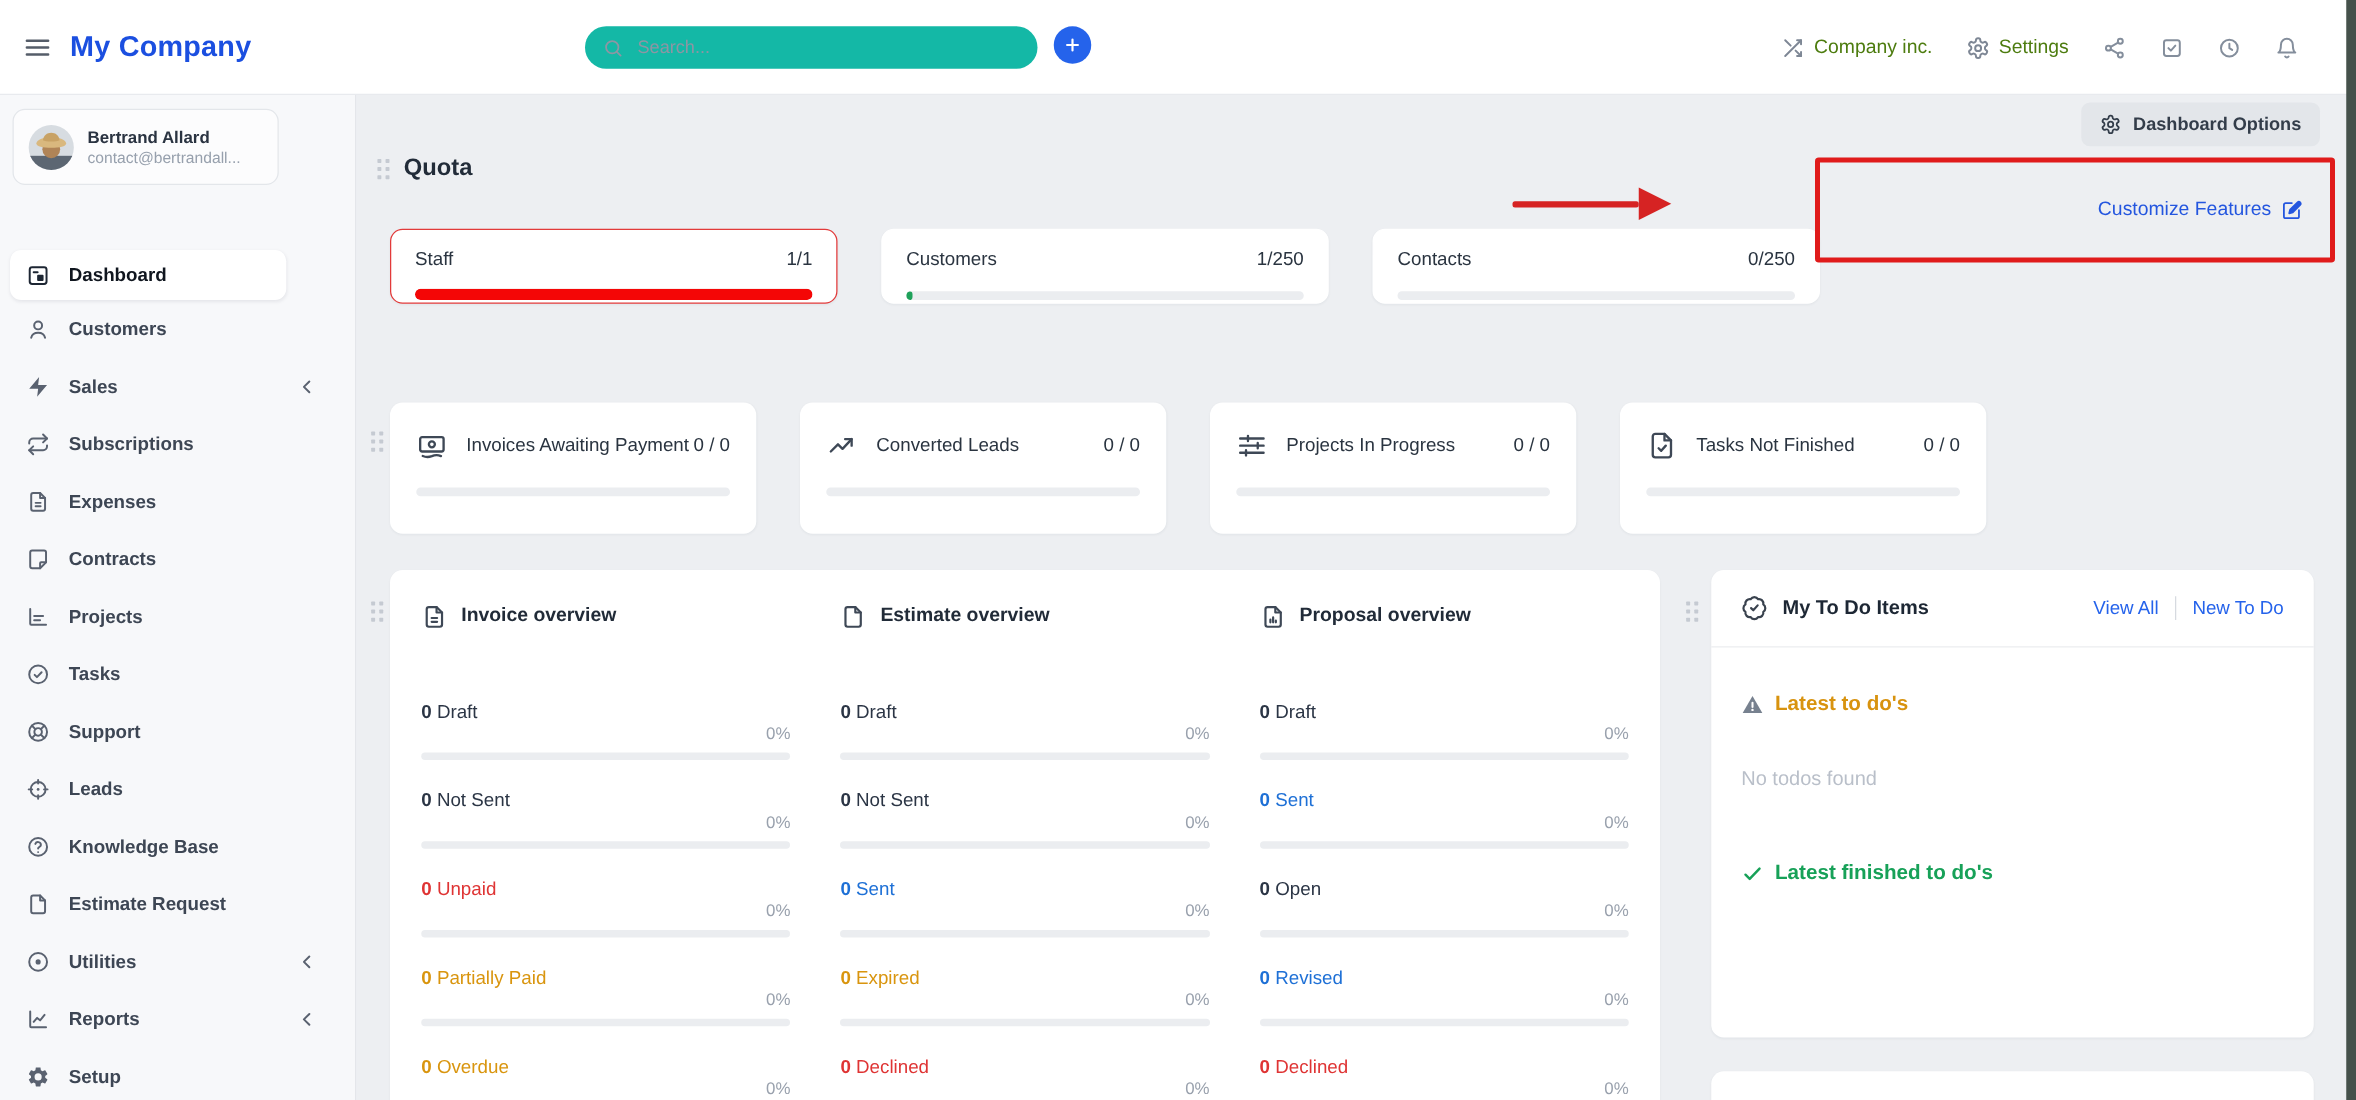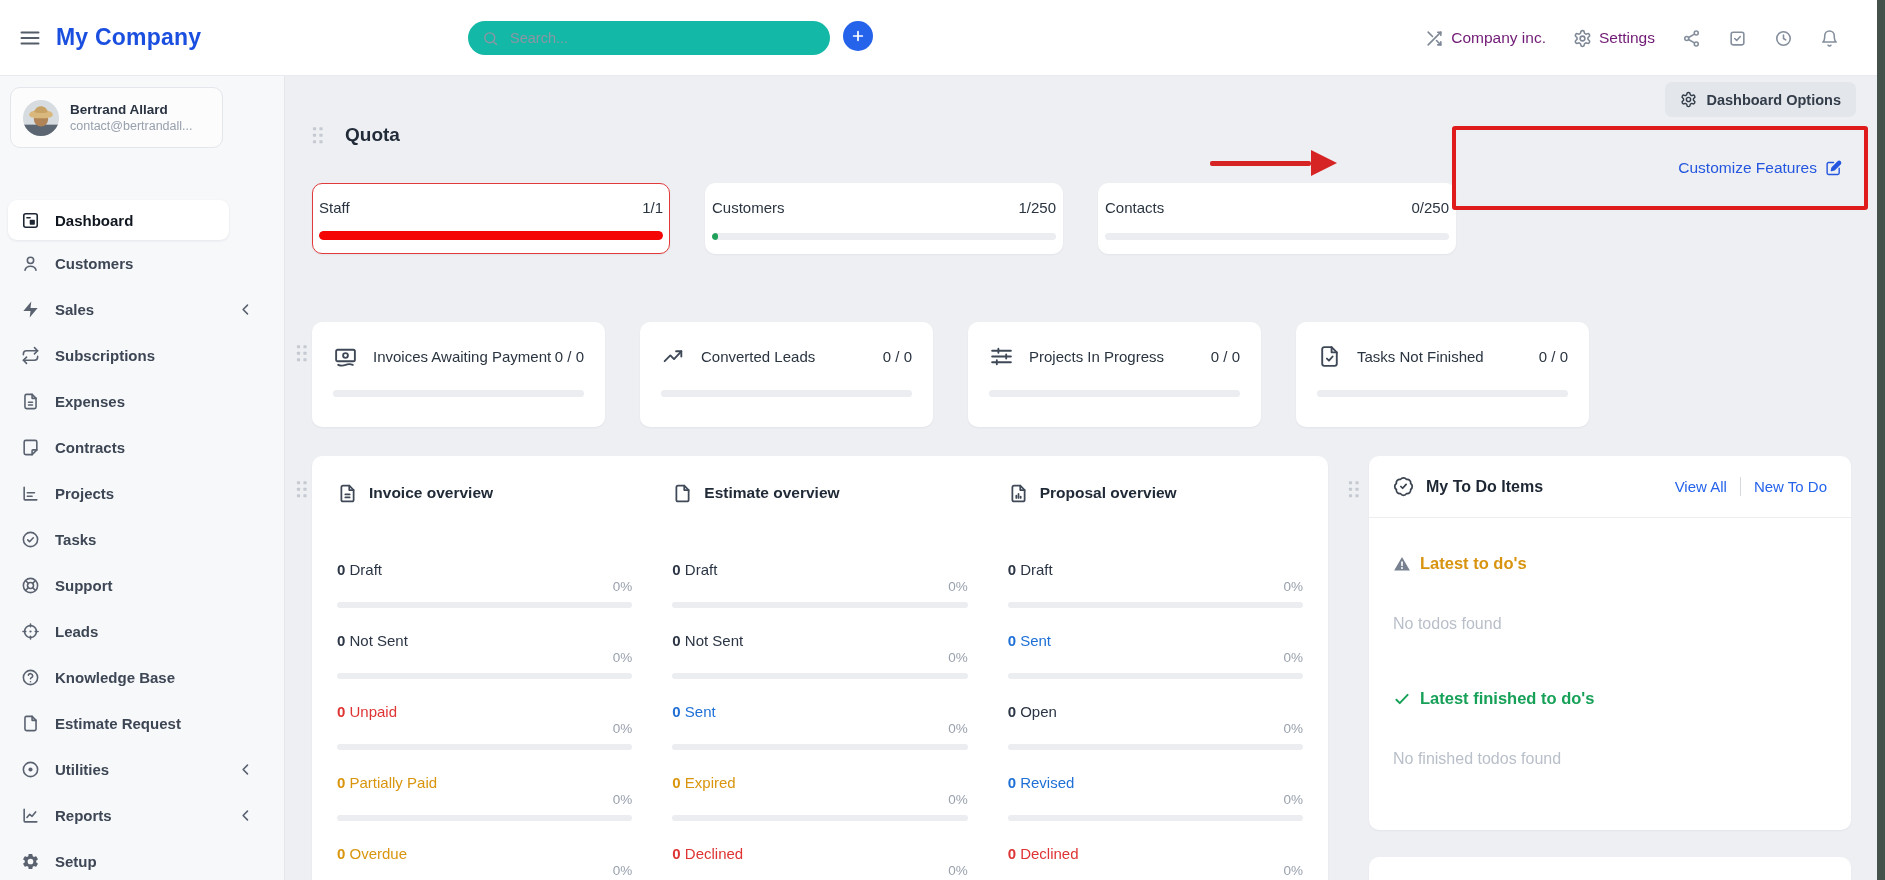--- a/index.html
+++ b/index.html
@@ -12,21 +12,21 @@
   .topbar{position:absolute;left:0;top:0;width:1885px;height:76px;background:#fff;border-bottom:1px solid #e8eaee;display:flex;align-items:center;z-index:3;}
   .hamburger{width:24px;height:24px;margin-left:18px;color:#555d69;cursor:pointer;}
   .logo{margin-left:14px;font-size:23px;font-weight:bold;color:#1b4fe0;letter-spacing:.2px;}
   .searchbox{position:absolute;left:468px;top:21px;width:362px;height:34px;background:#14b8a6;border-radius:17px;display:flex;align-items:center;padding:0 14px;}
   .searchbox .svgi{width:17px;height:17px;color:#8d96a3;}
   .searchbox input{border:none;outline:none;background:transparent;font-size:14.5px;color:#49505a;margin-left:9px;width:100%;font-family:inherit;}
   .searchbox input::placeholder{color:#8d96a3;}
   .plusbtn{position:absolute;left:843px;top:21px;width:30px;height:30px;border-radius:50%;background:#2563eb;color:#fff;display:flex;align-items:center;justify-content:center;cursor:pointer;}
   .plusbtn .svgi{width:16px;height:16px;color:#fff;}
   .top-right{position:absolute;right:46px;top:0;height:76px;display:flex;align-items:center;gap:27px;}
-  .top-item{display:flex;align-items:flex-start;gap:7px;color:#701a75;font-size:15.5px;cursor:pointer;}
+  .top-item{display:flex;align-items:flex-start;gap:7px;color:#4d7c0f;font-size:15.5px;cursor:pointer;}
   .top-item .svgi{width:19px;height:19px;color:#7e8795;}
   .icon-btn{width:19px;height:19px;color:#848e9c;cursor:pointer;}
 
   
   .sidebar{position:absolute;left:0;top:76px;width:285px;height:804px;background:#f7f8fa;border-right:1px solid #e4e6ea;z-index:2;}
   .profile-card{position:absolute;left:10px;top:11px;width:213px;height:61px;background:#fcfcfd;border:1px solid #e3e6ea;border-radius:10px;display:flex;align-items:center;padding:0 11px;cursor:pointer;}
   .avatar{width:38px;height:38px;border-radius:50%;overflow:hidden;flex:none;}
   .profile-txt{margin-left:10px;min-width:0;}
   .profile-name{font-size:13.5px;font-weight:bold;color:#2a3341;line-height:17px;}
   .profile-email{font-size:12.5px;color:#97a0ad;line-height:16px;white-space:nowrap;overflow:hidden;}
@@ -37,34 +37,34 @@
   .side-item.active{background:#fff;border-radius:9px;margin:0 55px 0 8px;padding-left:13px;box-shadow:0 1px 3px rgba(20,30,50,.08);height:40px;}
   .side-item.active .side-label{color:#10161f;font-weight:bold;}
   .side-item.active .svgi{color:#1d2633;}
   .chev{position:absolute;right:29px;width:13px;height:13px;color:#3d4654;}
 
   
   .main{position:absolute;left:285px;top:76px;right:0;height:804px;background:#edeff2;overflow:hidden;}
   .dash-options{position:absolute;top:6px;right:29px;height:35px;background:#e3e6ea;border-radius:7px;display:flex;align-items:center;gap:9px;padding:0 15px;cursor:pointer;}
   .dash-options .svgi{width:17px;height:17px;color:#333d4a;}
   .dash-options span{font-size:14.5px;font-weight:600;color:#333d4a;}
-  .section-head{position:absolute;left:27px;top:45px;display:flex;align-items:center;gap:20px;}
+  .section-head{position:absolute;left:16px;top:45px;display:flex;align-items:center;gap:9px;}
   .handle{width:13px;height:19px;color:#c5cad2;cursor:grab;}
   .section-title{font-size:19px;font-weight:600;color:#222c39;line-height:28px;}
 
   .annot-box{position:absolute;left:1167px;top:50px;width:416px;height:84px;border:4px solid #e01b1b;border-radius:3px;z-index:4;display:flex;align-items:center;justify-content:flex-end;padding-right:22px;}
   .customize{display:flex;align-items:center;gap:8px;color:#2456df;font-size:15.5px;cursor:pointer;}
   .customize .svgi{width:17px;height:17px;color:#2456df;}
   .arrow-tail{position:absolute;left:925px;top:85px;width:101px;height:5px;background:#d62323;border-radius:2px;z-index:4;}
   .arrow-head{position:absolute;left:1026px;top:74px;width:0;height:0;border-top:13px solid transparent;border-bottom:13px solid transparent;border-left:26px solid #d62323;z-index:4;}
 
   .cards-row{position:absolute;left:27px;display:flex;gap:35px;}
   .card{background:#fff;border-radius:10px;box-shadow:0 1px 2px rgba(25,35,55,.05);}
   .q-row{top:107px;}
-  .q-card{width:358px;height:71px;padding:15px 6px 0;border:1px solid #fff;}
+  .q-card{width:358px;height:60px;padding:15px 19px 0;border:1px solid #fff;}
   .q-card.q-hl{border:1px solid #e23a3a;}
   .row-top{display:flex;justify-content:space-between;align-items:center;}
   .lab{font-size:15px;color:#2a3440;font-weight:500;}
   .val{font-size:15px;color:#2a3440;font-weight:500;}
   .track{height:7px;background:#ebedf0;border-radius:4px;margin-top:17px;overflow:hidden;position:relative;}
   .track.thick{height:9px;margin-top:15px;border-radius:5px;}
   .track .fill{position:absolute;left:0;top:0;bottom:0;border-radius:4px;}
   .track.slim{height:6px;margin-top:8px;}
 
   .s-row{top:246px;}
@@ -734,20 +734,19 @@
       </div>
       <div class="todo-empty">No todos found</div>
       <div class="todo-sub done">
         <span class="svgi" style="color:#17a158">
             <svg viewBox="0 0 24 24" style="stroke-width:2.6">
               <path d="m4.5 13 4.5 4.5L19.5 6.5"></path>
             </svg>
           </span>
         <span>Latest finished to do's</span>
       </div>
-      <div class="todo-empty">No finished todos found</div>
     </div>
   </div>
 
   <div class="card partial-card"></div>
 </div>
 
 <div class="scrollbar"></div>
 
 </body></html>

